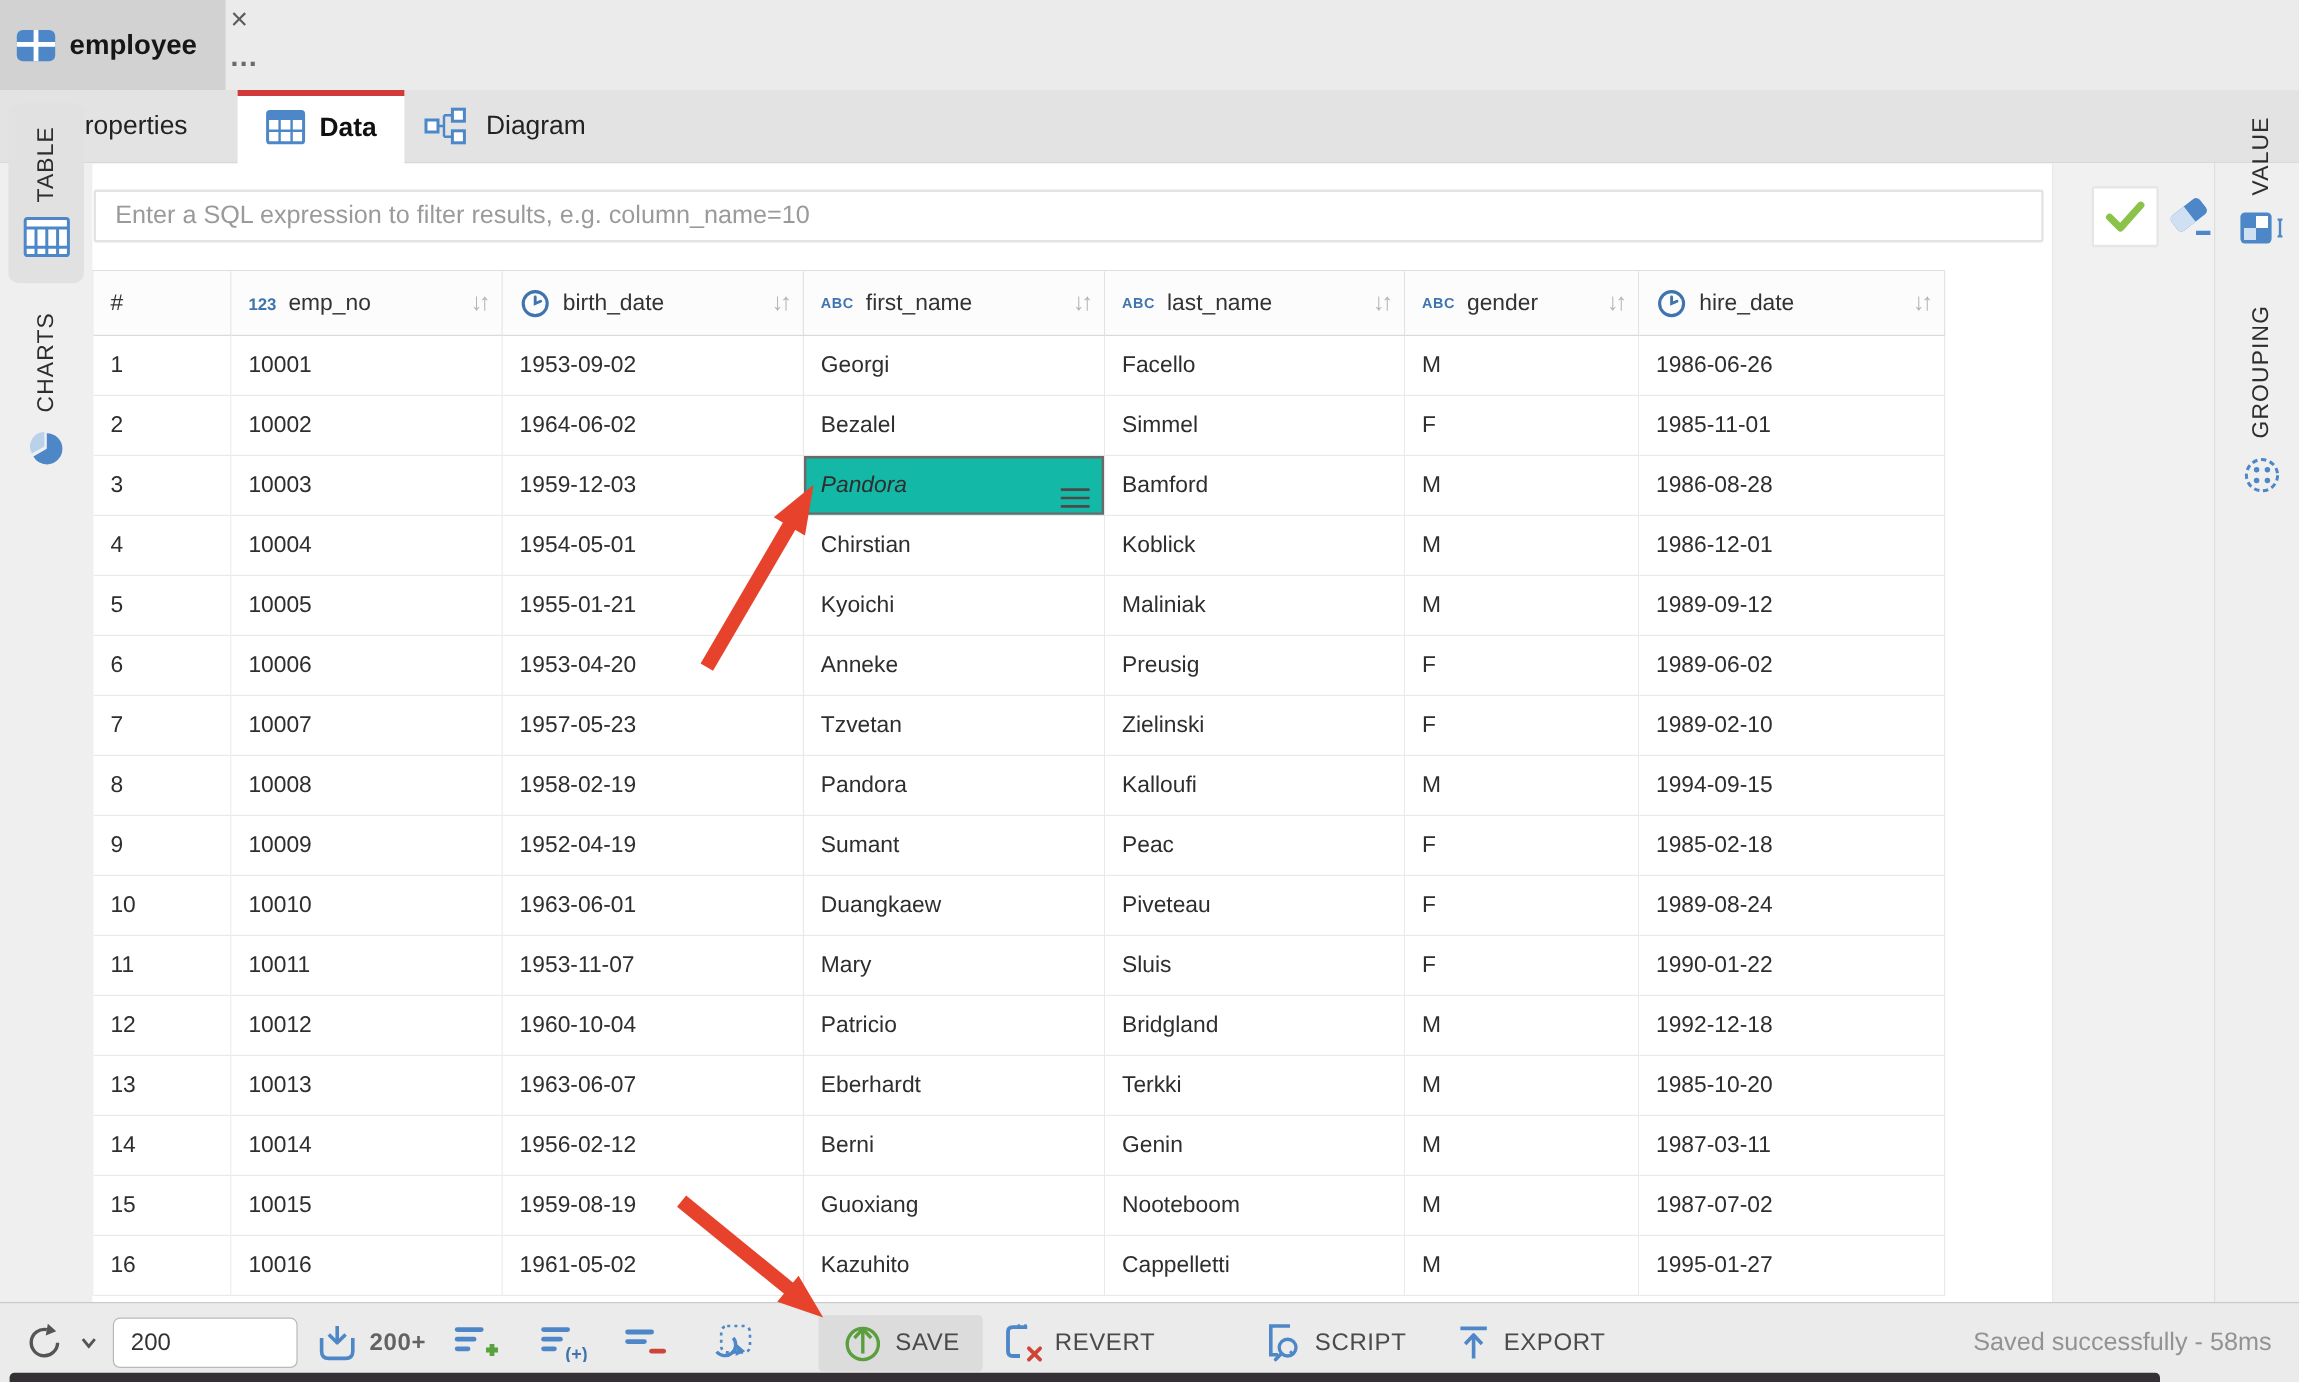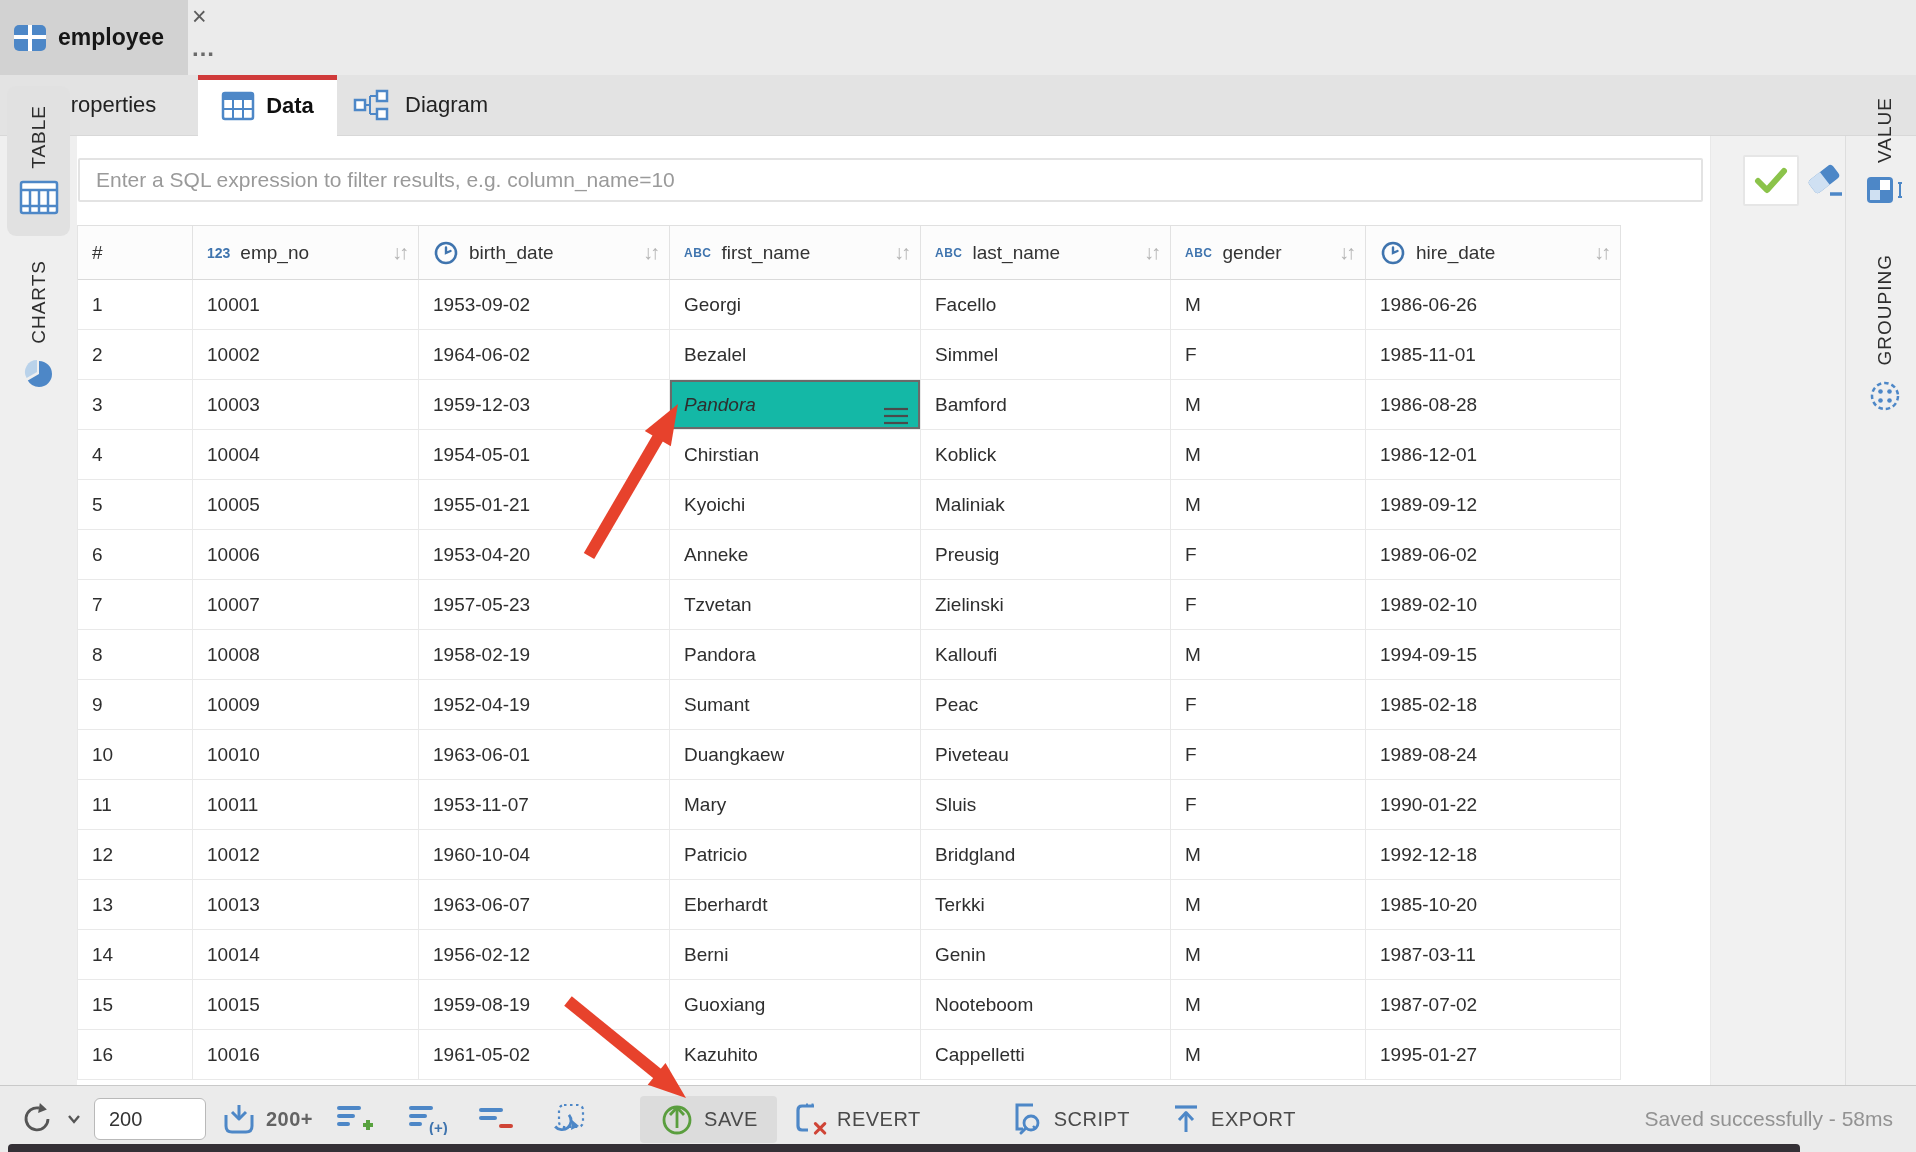--- a/index.html
+++ b/index.html
@@ -55,21 +55,21 @@
     padding-left:14px;font-size:19px;color:#2e2e2e;white-space:nowrap;overflow:hidden;position:relative;background:#fff;}
   .cell.selected{background:#14b8a6;box-shadow:inset 0 0 0 2px #6a6a6a;font-style:italic;}
   .cell .hamburger{position:absolute;right:10px;top:15px;}
   .w0{width:115px;flex:none;}.w1{width:226px;flex:none;justify-content:center;}.w2{width:251px;flex:none;}
   .w3{width:251px;flex:none;}.w4{width:250px;flex:none;}.w5{width:195px;flex:none;}.w6{width:255px;flex:none;}
   
   .toolbar{left:0;top:1085px;width:1916px;height:67px;background:#ebebeb;border-top:1px solid #c9c9c9;box-sizing:border-box;
     display:flex;align-items:center;}
   .tbtn{display:flex;align-items:center;gap:9px;cursor:pointer;}
   .tbtn .blabel{font-size:20px;color:#4a4a4a;letter-spacing:.5px;}
-  .fetch-input{margin-left:13px;width:112px;height:42px;box-sizing:border-box;border:1px solid #b9b9b9;border-radius:6px;
+  .fetch-input{margin-left:13px;width:154px;height:42px;box-sizing:border-box;border:1px solid #b9b9b9;border-radius:6px;
     background:#fff;font-size:20px;color:#333;padding:0 0 0 14px;outline:none;font-family:"Liberation Sans",sans-serif;}
   .fetch-more{margin-left:15px;}
   .fetch-more .blabel{font-weight:bold;color:#636363;}
   .save-pill{margin-left:53px;background:#dcdcdc;border-radius:4px;height:47px;padding:0 19px;}
   .status{margin-left:auto;margin-right:23px;font-size:21px;color:#929292;}
   .bottom-edge{left:8px;top:1144px;width:1792px;height:8px;background:#343036;border-radius:4px 4px 0 0;}
   
   .overlay{left:0;top:0;width:1916px;height:1152px;pointer-events:none;z-index:50;}
   .icon{flex:none;display:inline-flex;}
 </style>

